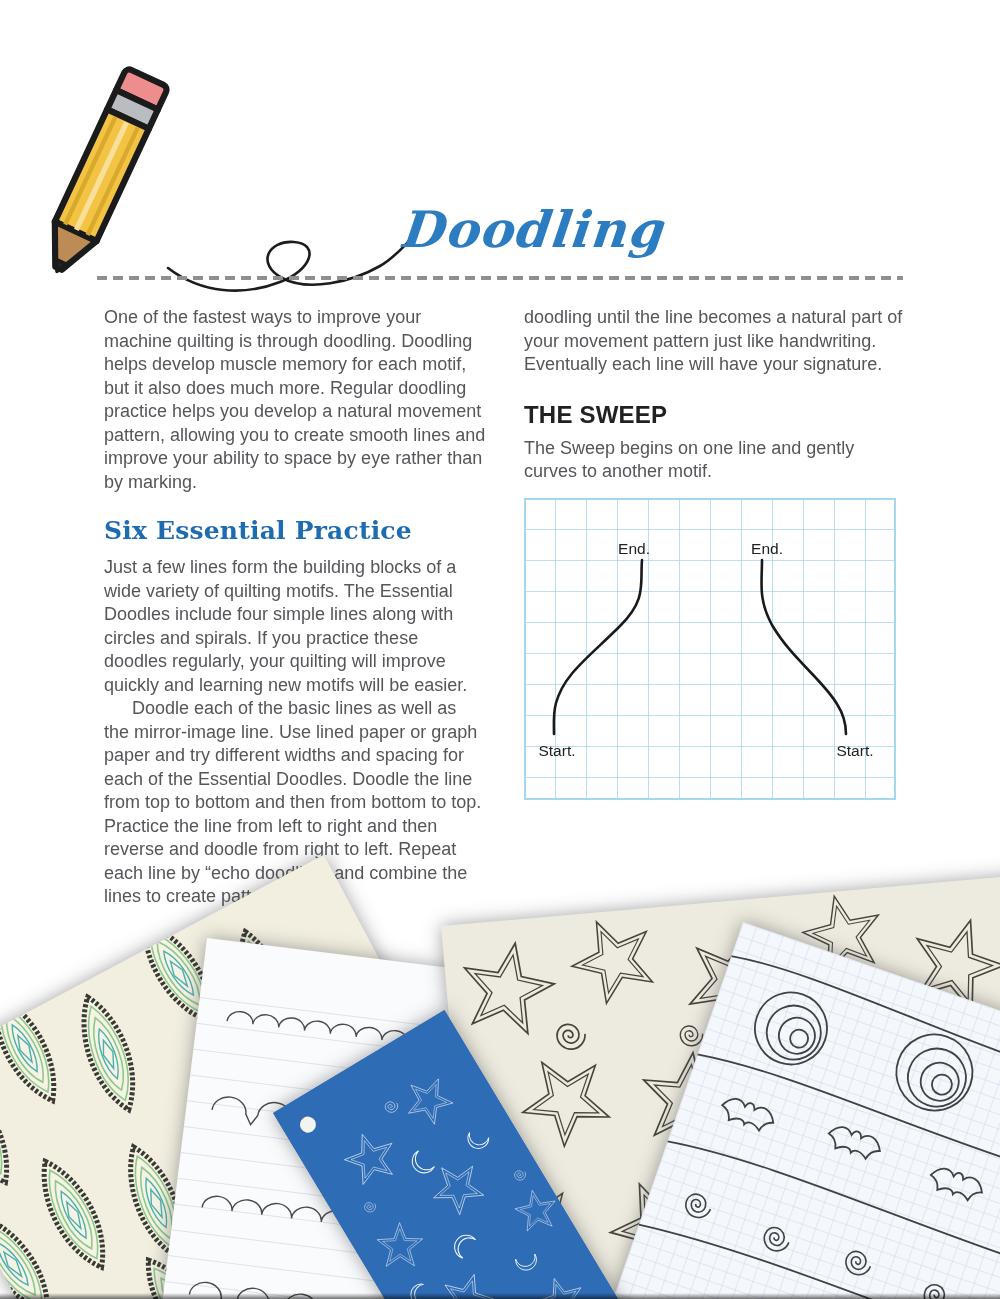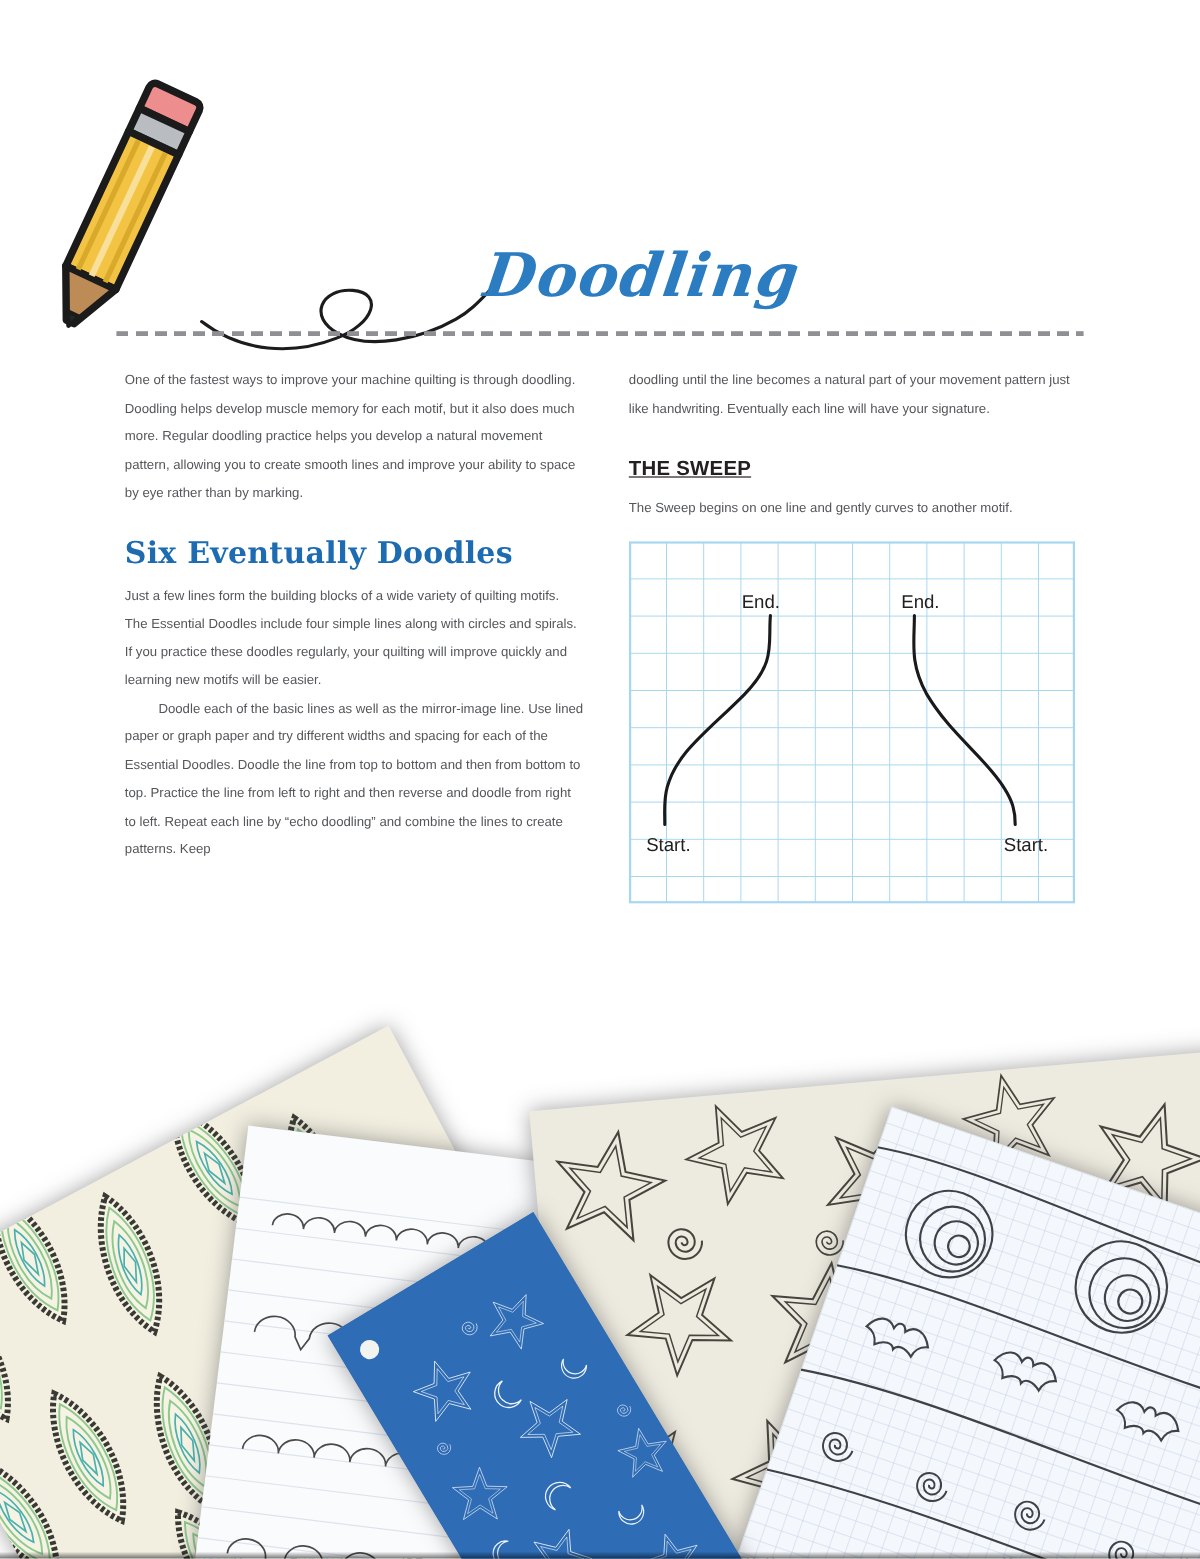--- a/index.html
+++ b/index.html
@@ -10,27 +10,27 @@
                transform:rotate(25deg);transform-origin:50% 25%;}
   .scribble-wrap{position:absolute;left:140px;top:228px;width:290px;height:86px;}
   .page-title{position:absolute;left:404px;top:200px;font-family:"DejaVu Serif",serif;
               font-style:italic;font-weight:bold;font-size:50px;color:#2b7cc0;
               transform:skewX(-8deg);letter-spacing:1px;}
   .dashed-divider{position:absolute;left:97px;top:276px;width:806px;height:4px;
      background:repeating-linear-gradient(90deg,#8f9093 0 10px,rgba(0,0,0,0) 10px 16px);}
   
   .columns{position:absolute;left:104px;top:306px;width:802px;display:flex;gap:38px;}
   .col{width:382px;}
-  .body-p{margin:0;font-size:11px;line-height:23.5px;color:#54565a;}
+  .body-p{margin:0;font-size:18px;line-height:23.5px;color:#54565a;}
   .indent{text-indent:28px;}
   .mt10{margin-top:10px;}
   .section-heading{margin:22px 0 0 0;font-family:"DejaVu Serif",serif;font-weight:bold;
                    font-size:25px;line-height:30px;color:#1d6bb0;letter-spacing:0.2px;}
-  .sweep-heading{margin:26px 0 0 0;font-size:17px;line-height:24px;font-weight:bold;color:#232021;
-                 letter-spacing:0.2px;text-decoration:underline;}
+  .sweep-heading{margin:26px 0 0 0;font-size:24px;line-height:24px;font-weight:bold;color:#232021;
+                 letter-spacing:0.2px;}
   
   .diagram{margin-top:14px;width:372px;height:302px;}
   .diagram text{font-family:"Liberation Sans",sans-serif;font-size:15.5px;fill:#232021;}
   
   .paper{position:absolute;transform-origin:top left;box-shadow:0 0 18px rgba(70,70,70,.5);}
   .paper svg{display:block;}
   .p-leaf {left:-100px;top:1080px;width:480px;height:560px;transform:rotate(-28deg);background:#f2efe1;}
   .p-lined{left:207px;top:938px;width:440px;height:560px;transform:rotate(7deg);background:#fafbfd;}
   .p-stars{left:441px;top:926px;width:640px;height:520px;transform:rotate(-5deg);background:#edeadf;}
   .p-graph{left:743px;top:922px;width:600px;height:700px;transform:rotate(19deg);background:#f4f7fb;}
@@ -90,21 +90,21 @@
       <path d="M28,40 C62,66 104,68 140,54 C172,42 180,16 154,14 C128,12 116,36 142,50 C168,64 212,54 240,38 C254,30 262,20 272,10" fill="none" stroke="#1c1c1c" stroke-width="2.6" stroke-linecap="round"></path>
     </svg>
   </div>
 
   <div class="page-title">Doodling</div>
   <div class="dashed-divider"></div>
 
   <div class="columns">
     <div class="col">
       <p class="body-p">One of the fastest ways to improve your machine quilting is through doodling. Doodling helps develop muscle memory for each motif, but it also does much more. Regular doodling practice helps you develop a natural movement pattern, allowing you to create smooth lines and improve your ability to space by eye rather than by marking.</p>
-      <h2 class="section-heading">Six Eventually Doodles</h2>
+      <h2 class="section-heading">Six Essential Practice</h2>
       <p class="body-p mt10">Just a few lines form the building blocks of a wide variety of quilting motifs. The Essential Doodles include four simple lines along with circles and spirals. If you practice these doodles regularly, your quilting will improve quickly and learning new motifs will be easier.</p>
       <p class="body-p indent">Doodle each of the basic lines as well as the mirror-image line. Use lined paper or graph paper and try different widths and spacing for each of the Essential Doodles. Doodle the line from top to bottom and then from bottom to top. Practice the line from left to right and then reverse and doodle from right to left. Repeat each line by “echo doodling” and combine the lines to create patterns. Keep</p>
     </div>
     <div class="col">
       <p class="body-p">doodling until the line becomes a natural part of your movement pattern just like handwriting. Eventually each line will have your signature.</p>
       <h3 class="sweep-heading">THE SWEEP</h3>
       <p class="body-p mt10">The Sweep begins on one line and gently curves to another motif.</p>
 
       
       <svg class="diagram" viewBox="0 0 372 302">

